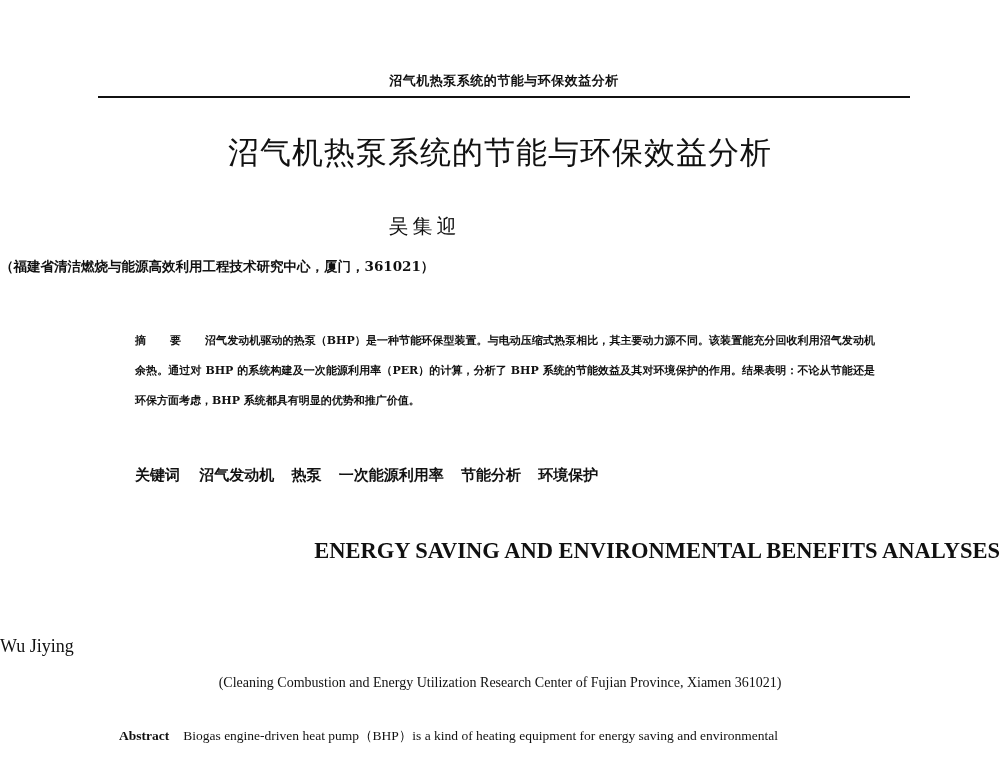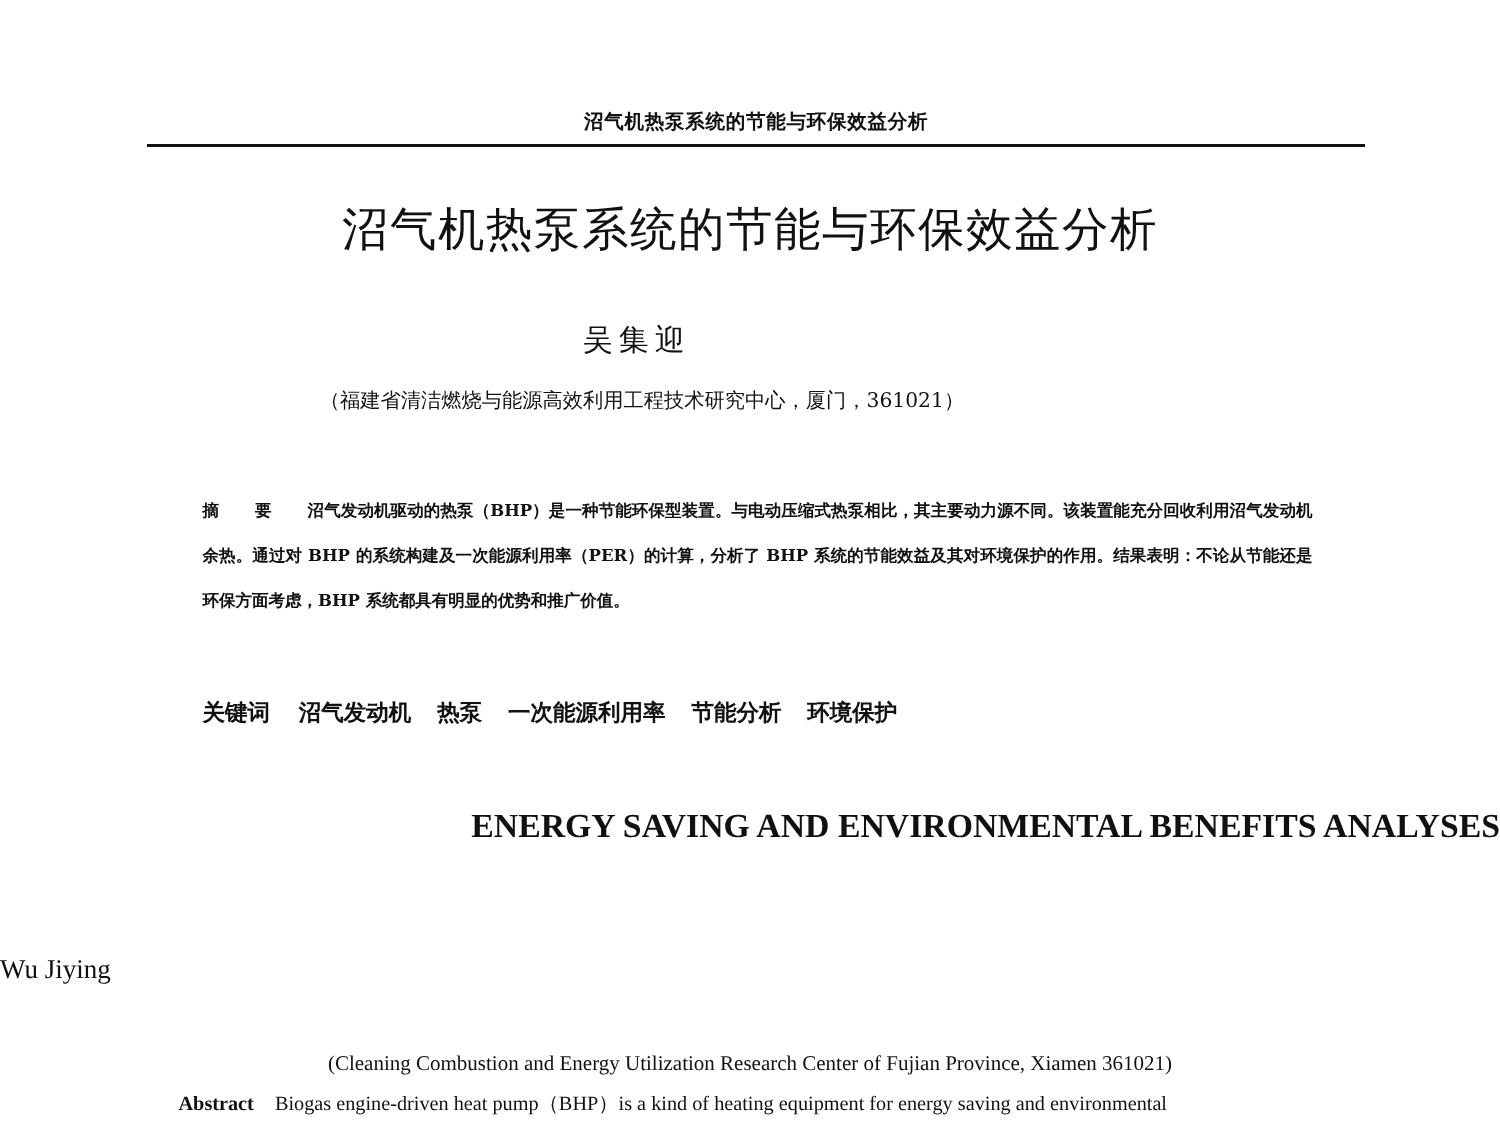--- a/index.html
+++ b/index.html
@@ -50,23 +50,22 @@
       width: 849px;
       text-align: center;
       font-size: 20px;
       letter-spacing: 4px;
     }
     .cn-affil {
       position: absolute;
       left: 0;
       top: 258px;
       width: 856px;
-      text-align: center;
       font-size: 13.5px;
-      font-weight: normal;
+      font-weight: bold;
     }
     .cn-abstract {
       position: absolute;
       left: 135px;
       top: 326px;
       width: 740px;
       font-size: 11px;
       font-weight: bold;
       line-height: 30px;
       text-align: justify;
@@ -109,21 +108,21 @@
       left: 0;
       top: 636px;
       width: 1000px;
       text-align: left;
       font-family: "Liberation Serif", "DejaVu Serif", serif;
       font-size: 18px;
     }
     .en-affil {
       position: absolute;
       left: 0;
-      top: 702px;
+      top: 675px;
       width: 1000px;
       text-align: center;
       font-family: "Liberation Serif", "DejaVu Serif", serif;
       font-size: 14px;
     }
     .en-abstract {
       position: absolute;
       left: 119px;
       top: 727px;
       width: 760px;

